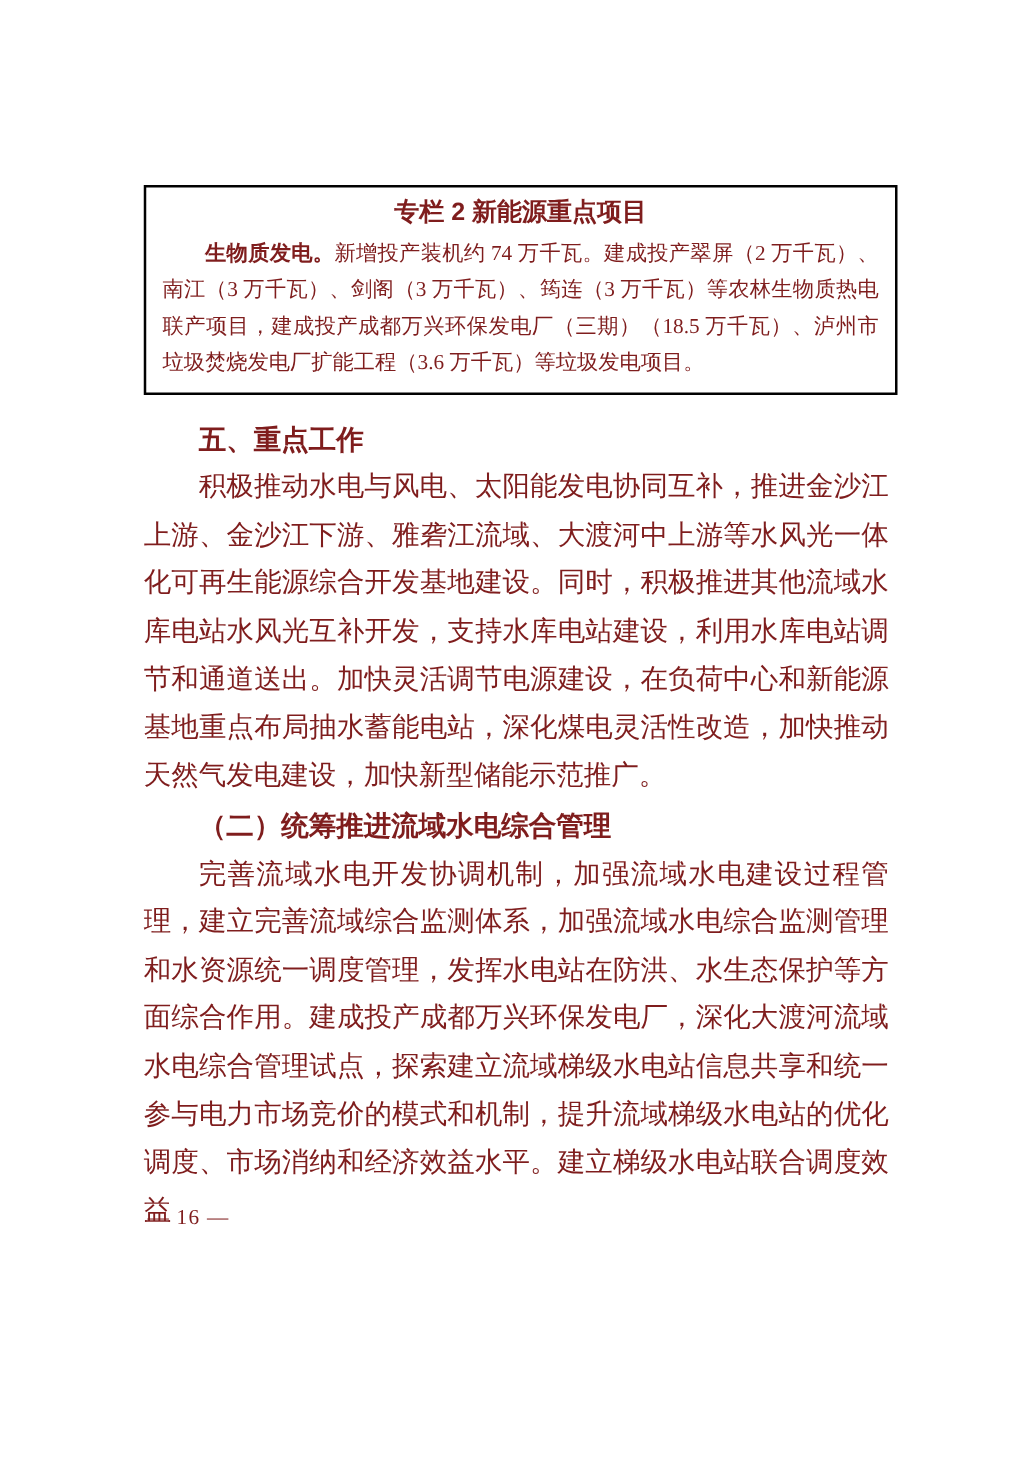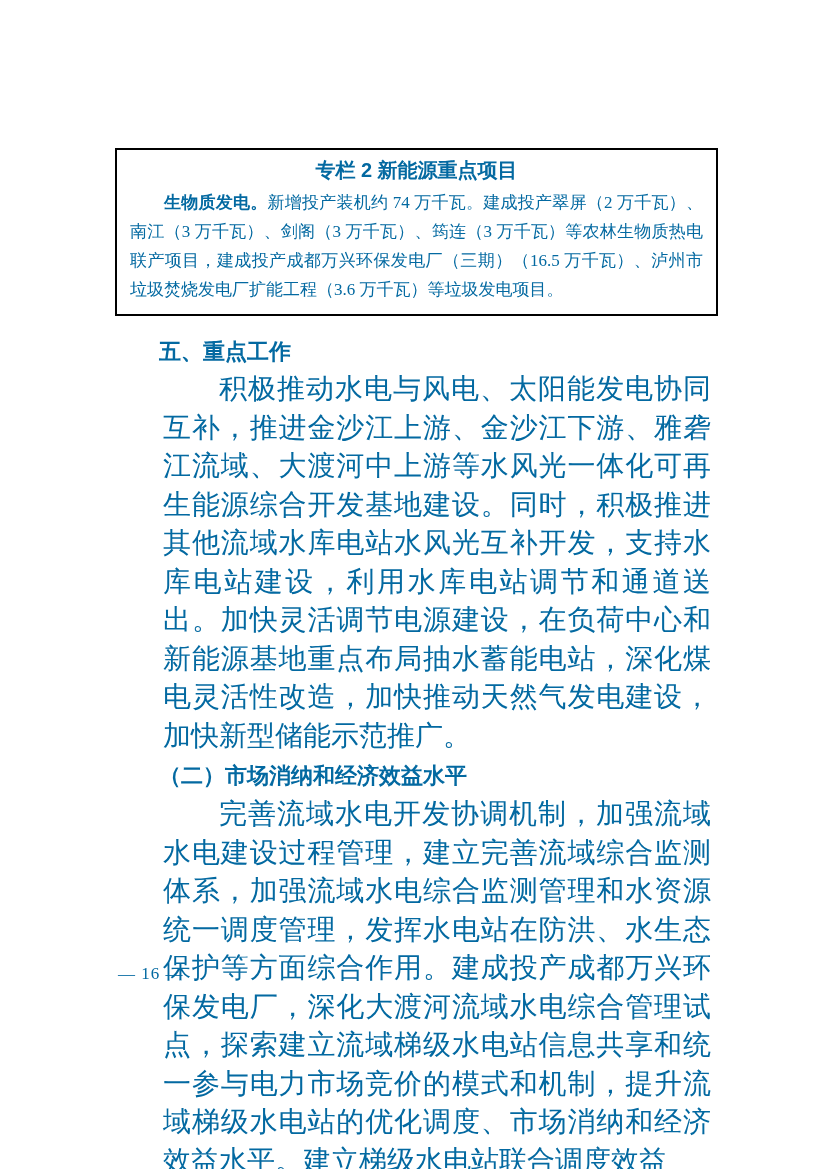--- a/index.html
+++ b/index.html
@@ -3,21 +3,21 @@
 <meta charset="utf-8">
 <style>
   * { margin: 0; padding: 0; box-sizing: border-box; }
   html, body { background: #ffffff; }
   .page {
     position: relative;
     width: 826px;
     height: 1169px;
     margin: 0 auto;
     background: #ffffff;
-    color: #0369a1;
+    color: #7f1d1d;
     font-family: "Liberation Serif", "DejaVu Serif", serif;
     padding: 148px 115px 0 115px;
     overflow: hidden;
   }
   .column-box {
     border: 2px solid #000000;
     width: calc(100% + 7px);
     padding: 6px 13px 10px 13px;
   }
   .box-title {
@@ -47,48 +47,47 @@
     text-indent: 2em;
   }
   .sub-heading {
     font-weight: bold;
     font-size: 22px;
     line-height: 38px;
     text-indent: 2em;
     margin-top: 2px;
   }
   .body-para {
-    font-size: 28px;
+    font-size: 22px;
     line-height: 38.5px;
     text-align: justify;
     text-indent: 2em;
-    margin-left: 48px;
   }
   .page-number {
     position: absolute;
     left: 118px;
     top: 964px;
     font-size: 17px;
     letter-spacing: 1px;
   }
 </style>
 </head>
 <body>
 
 <div class="page">
 
   <div class="column-box">
     <div class="box-title">专栏 2 新能源重点项目</div>
-    <p class="box-para"><span class="lead">生物质发电。</span><span>新增投产装机约 74 万千瓦。建成投产翠屏（2 万千瓦）、南江（3 万千瓦）、剑阁（3 万千瓦）、筠连（3 万千瓦）等农林生物质热电联产项目，建成投产成都万兴环保发电厂（三期）（16.5 万千瓦）、泸州市垃圾焚烧发电厂扩能工程（3.6 万千瓦）等垃圾发电项目。</span></p>
+    <p class="box-para"><span class="lead">生物质发电。</span><span>新增投产装机约 74 万千瓦。建成投产翠屏（2 万千瓦）、南江（3 万千瓦）、剑阁（3 万千瓦）、筠连（3 万千瓦）等农林生物质热电联产项目，建成投产成都万兴环保发电厂（三期）（18.5 万千瓦）、泸州市垃圾焚烧发电厂扩能工程（3.6 万千瓦）等垃圾发电项目。</span></p>
   </div>
 
   <div class="section-heading">五、重点工作</div>
 
 
   <p class="body-para">积极推动水电与风电、太阳能发电协同互补，推进金沙江上游、金沙江下游、雅砻江流域、大渡河中上游等水风光一体化可再生能源综合开发基地建设。同时，积极推进其他流域水库电站水风光互补开发，支持水库电站建设，利用水库电站调节和通道送出。加快灵活调节电源建设，在负荷中心和新能源基地重点布局抽水蓄能电站，深化煤电灵活性改造，加快推动天然气发电建设，加快新型储能示范推广。</p>
 
-  <div class="sub-heading">（二）市场消纳和经济效益水平</div>
+  <div class="sub-heading">（二）统筹推进流域水电综合管理</div>
 
   <p class="body-para">完善流域水电开发协调机制，加强流域水电建设过程管理，建立完善流域综合监测体系，加强流域水电综合监测管理和水资源统一调度管理，发挥水电站在防洪、水生态保护等方面综合作用。建成投产成都万兴环保发电厂，深化大渡河流域水电综合管理试点，探索建立流域梯级水电站信息共享和统一参与电力市场竞价的模式和机制，提升流域梯级水电站的优化调度、市场消纳和经济效益水平。建立梯级水电站联合调度效益</p>
 
   <div class="page-number">— 16 —</div>
 
 </div>
 
 </body></html>

